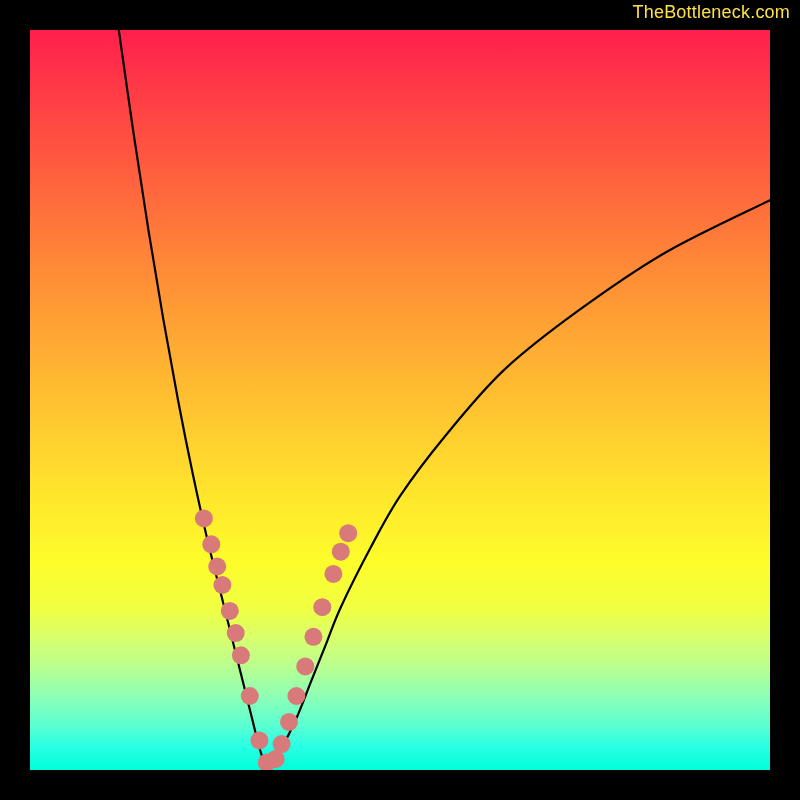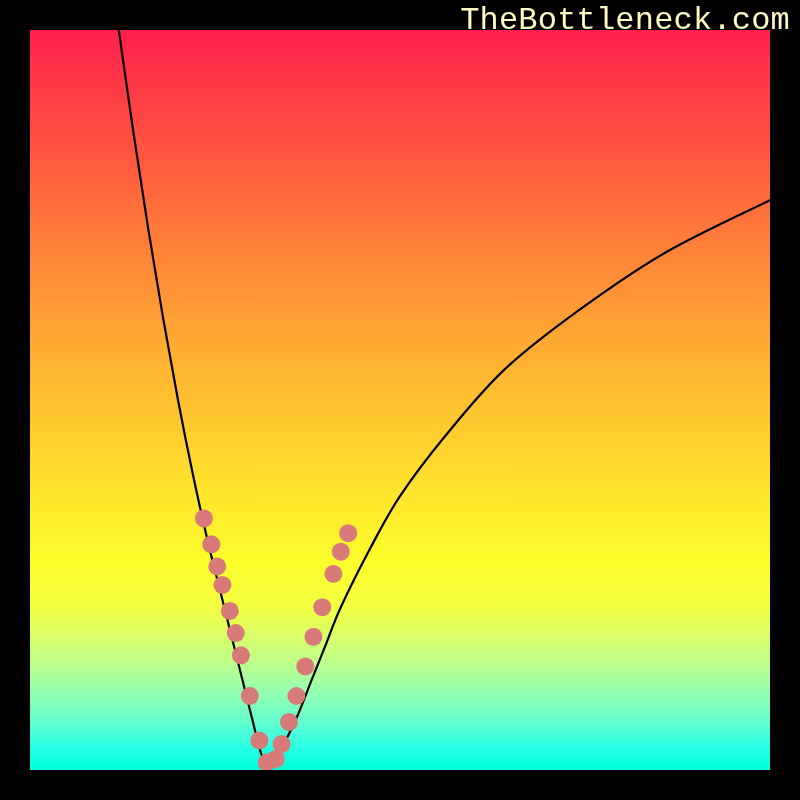--- a/index.html
+++ b/index.html
@@ -13,26 +13,25 @@
   .frame {
     position: relative;
     width: 800px;
     height: 800px;
     background: #000;
   }
   .watermark {
     position: absolute;
     top: 2px;
     right: 10px;
-    color: #fef9c3;
-    font-size: 32px;
+    color: #fde047;
+    font-size: 18px;
     font-weight: 400;
     letter-spacing: 0.2px;
     z-index: 10;
-    font-family: Liberation Mono, monospace;
   }
   .plot-area {
     position: absolute;
     left: 30px;
     top: 30px;
     width: 740px;
     height: 740px;
     background: linear-gradient(
       to bottom,
       #ff1f4d 0%,

